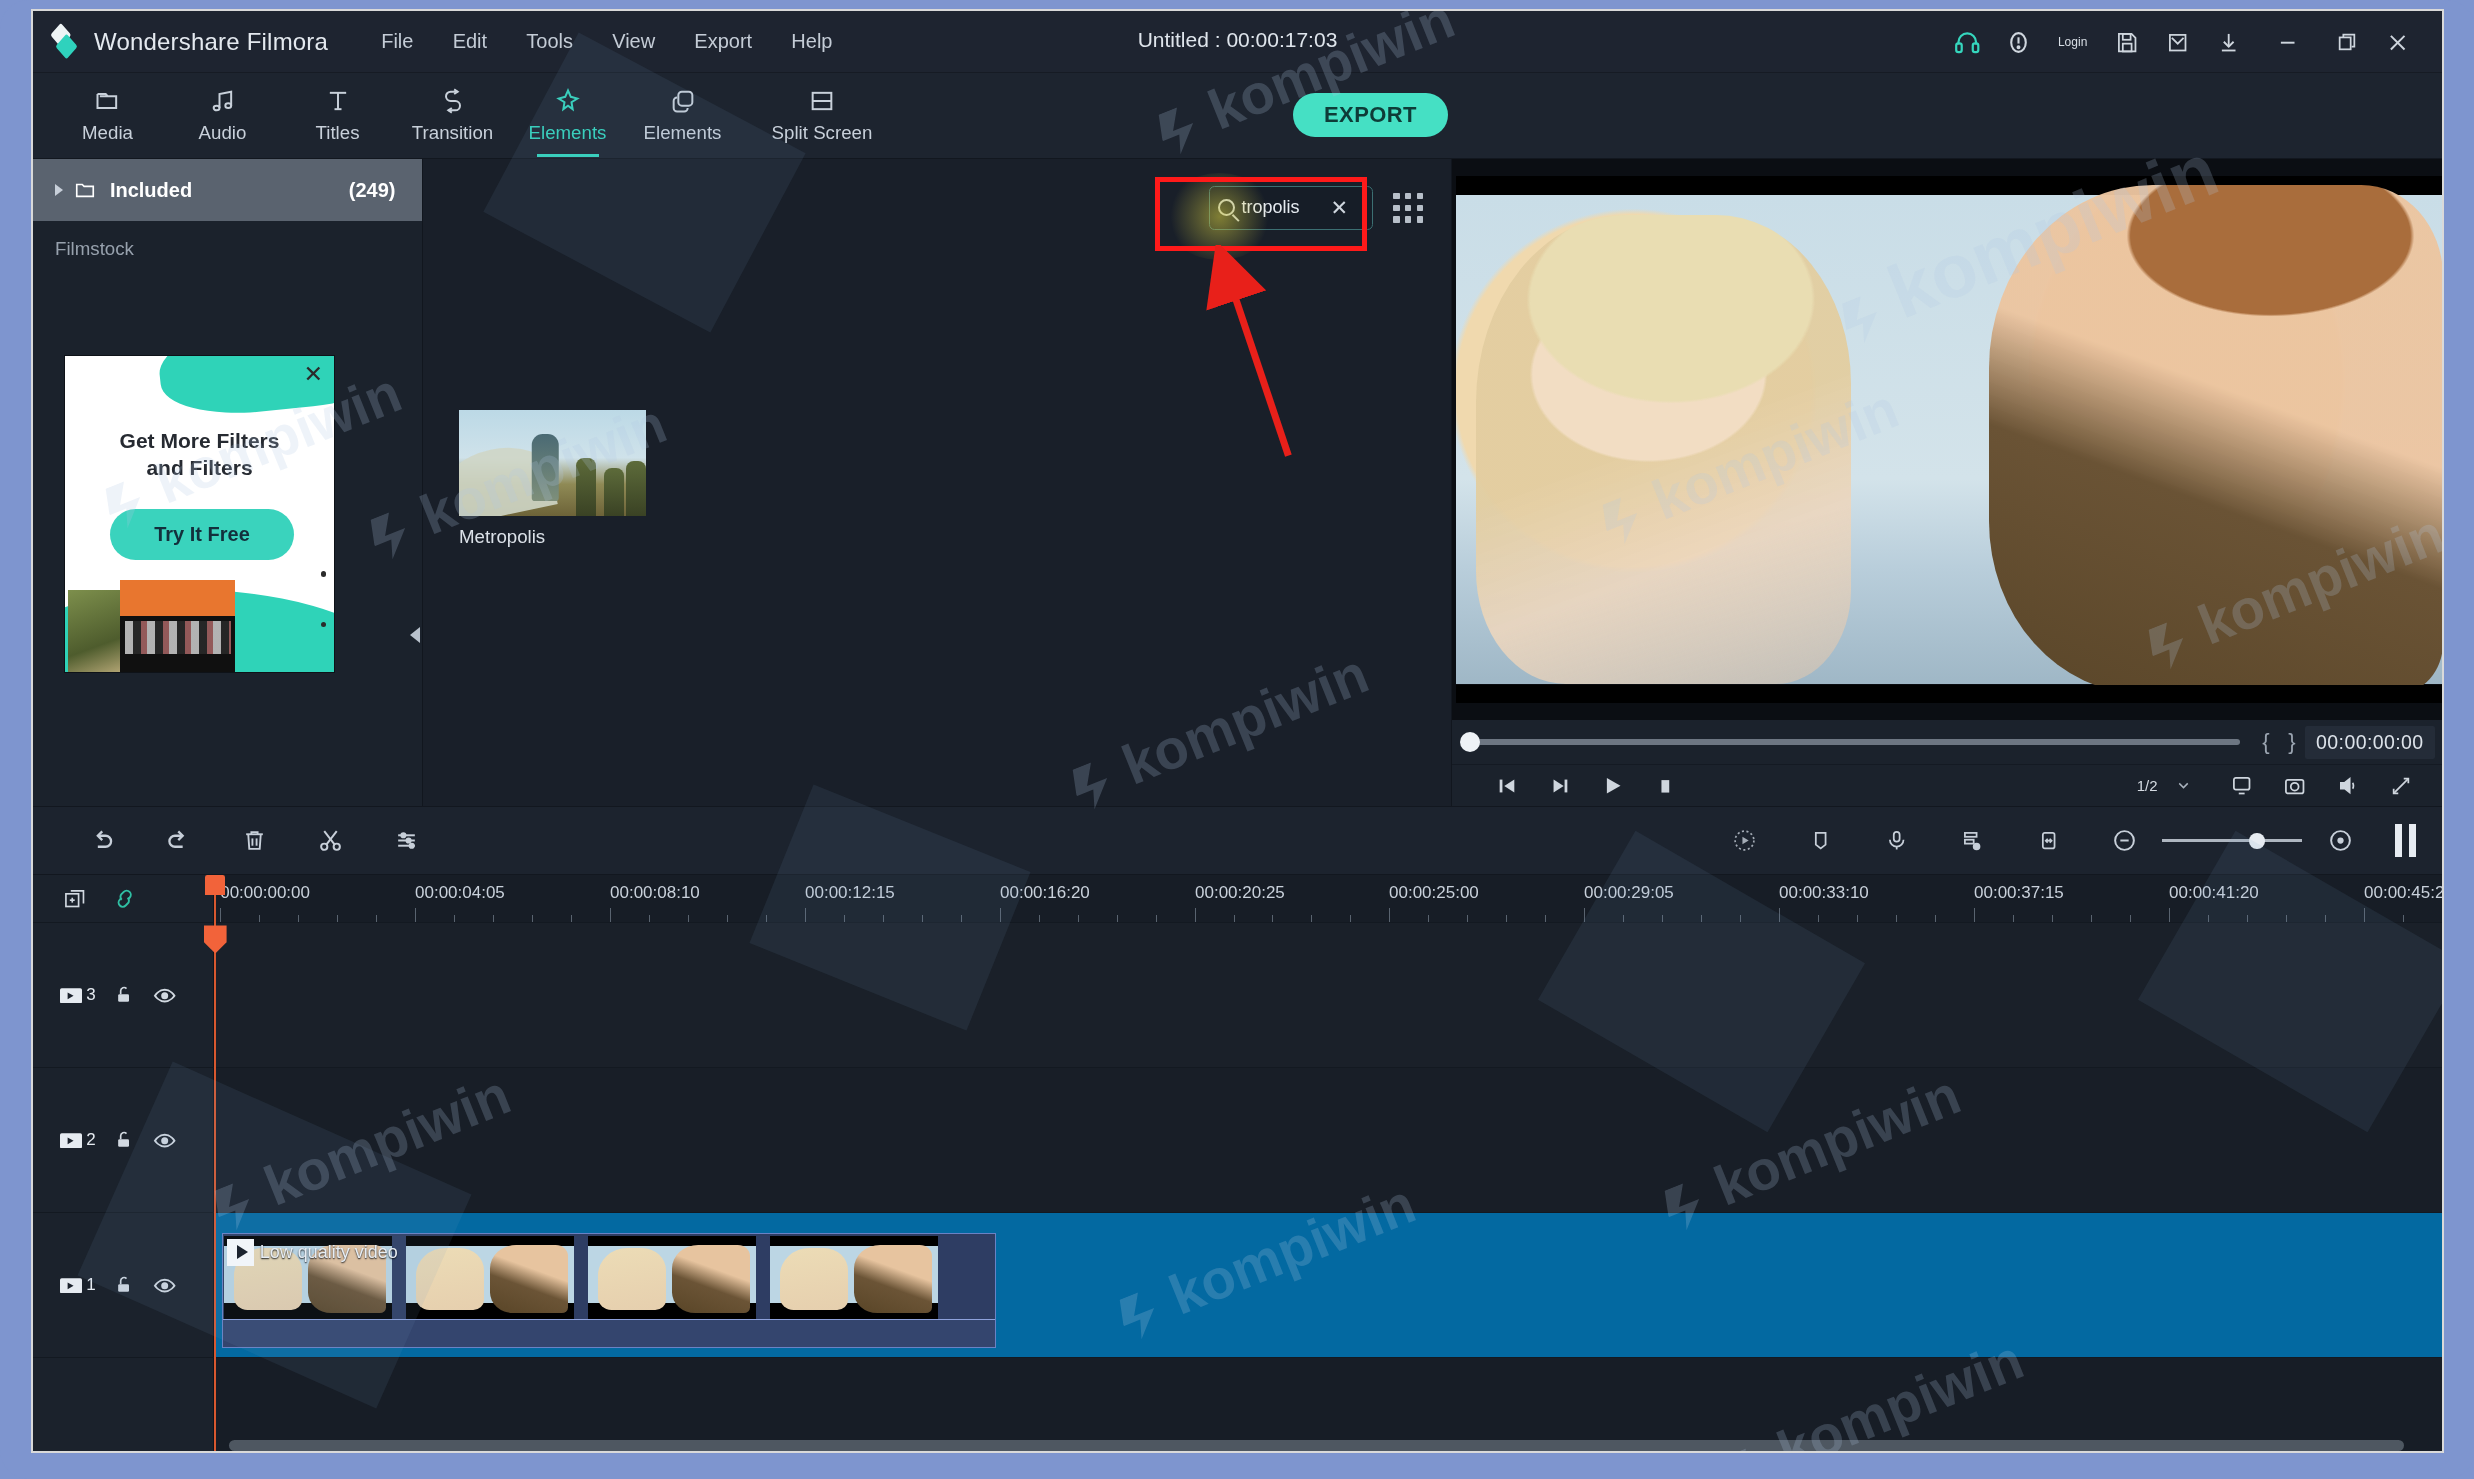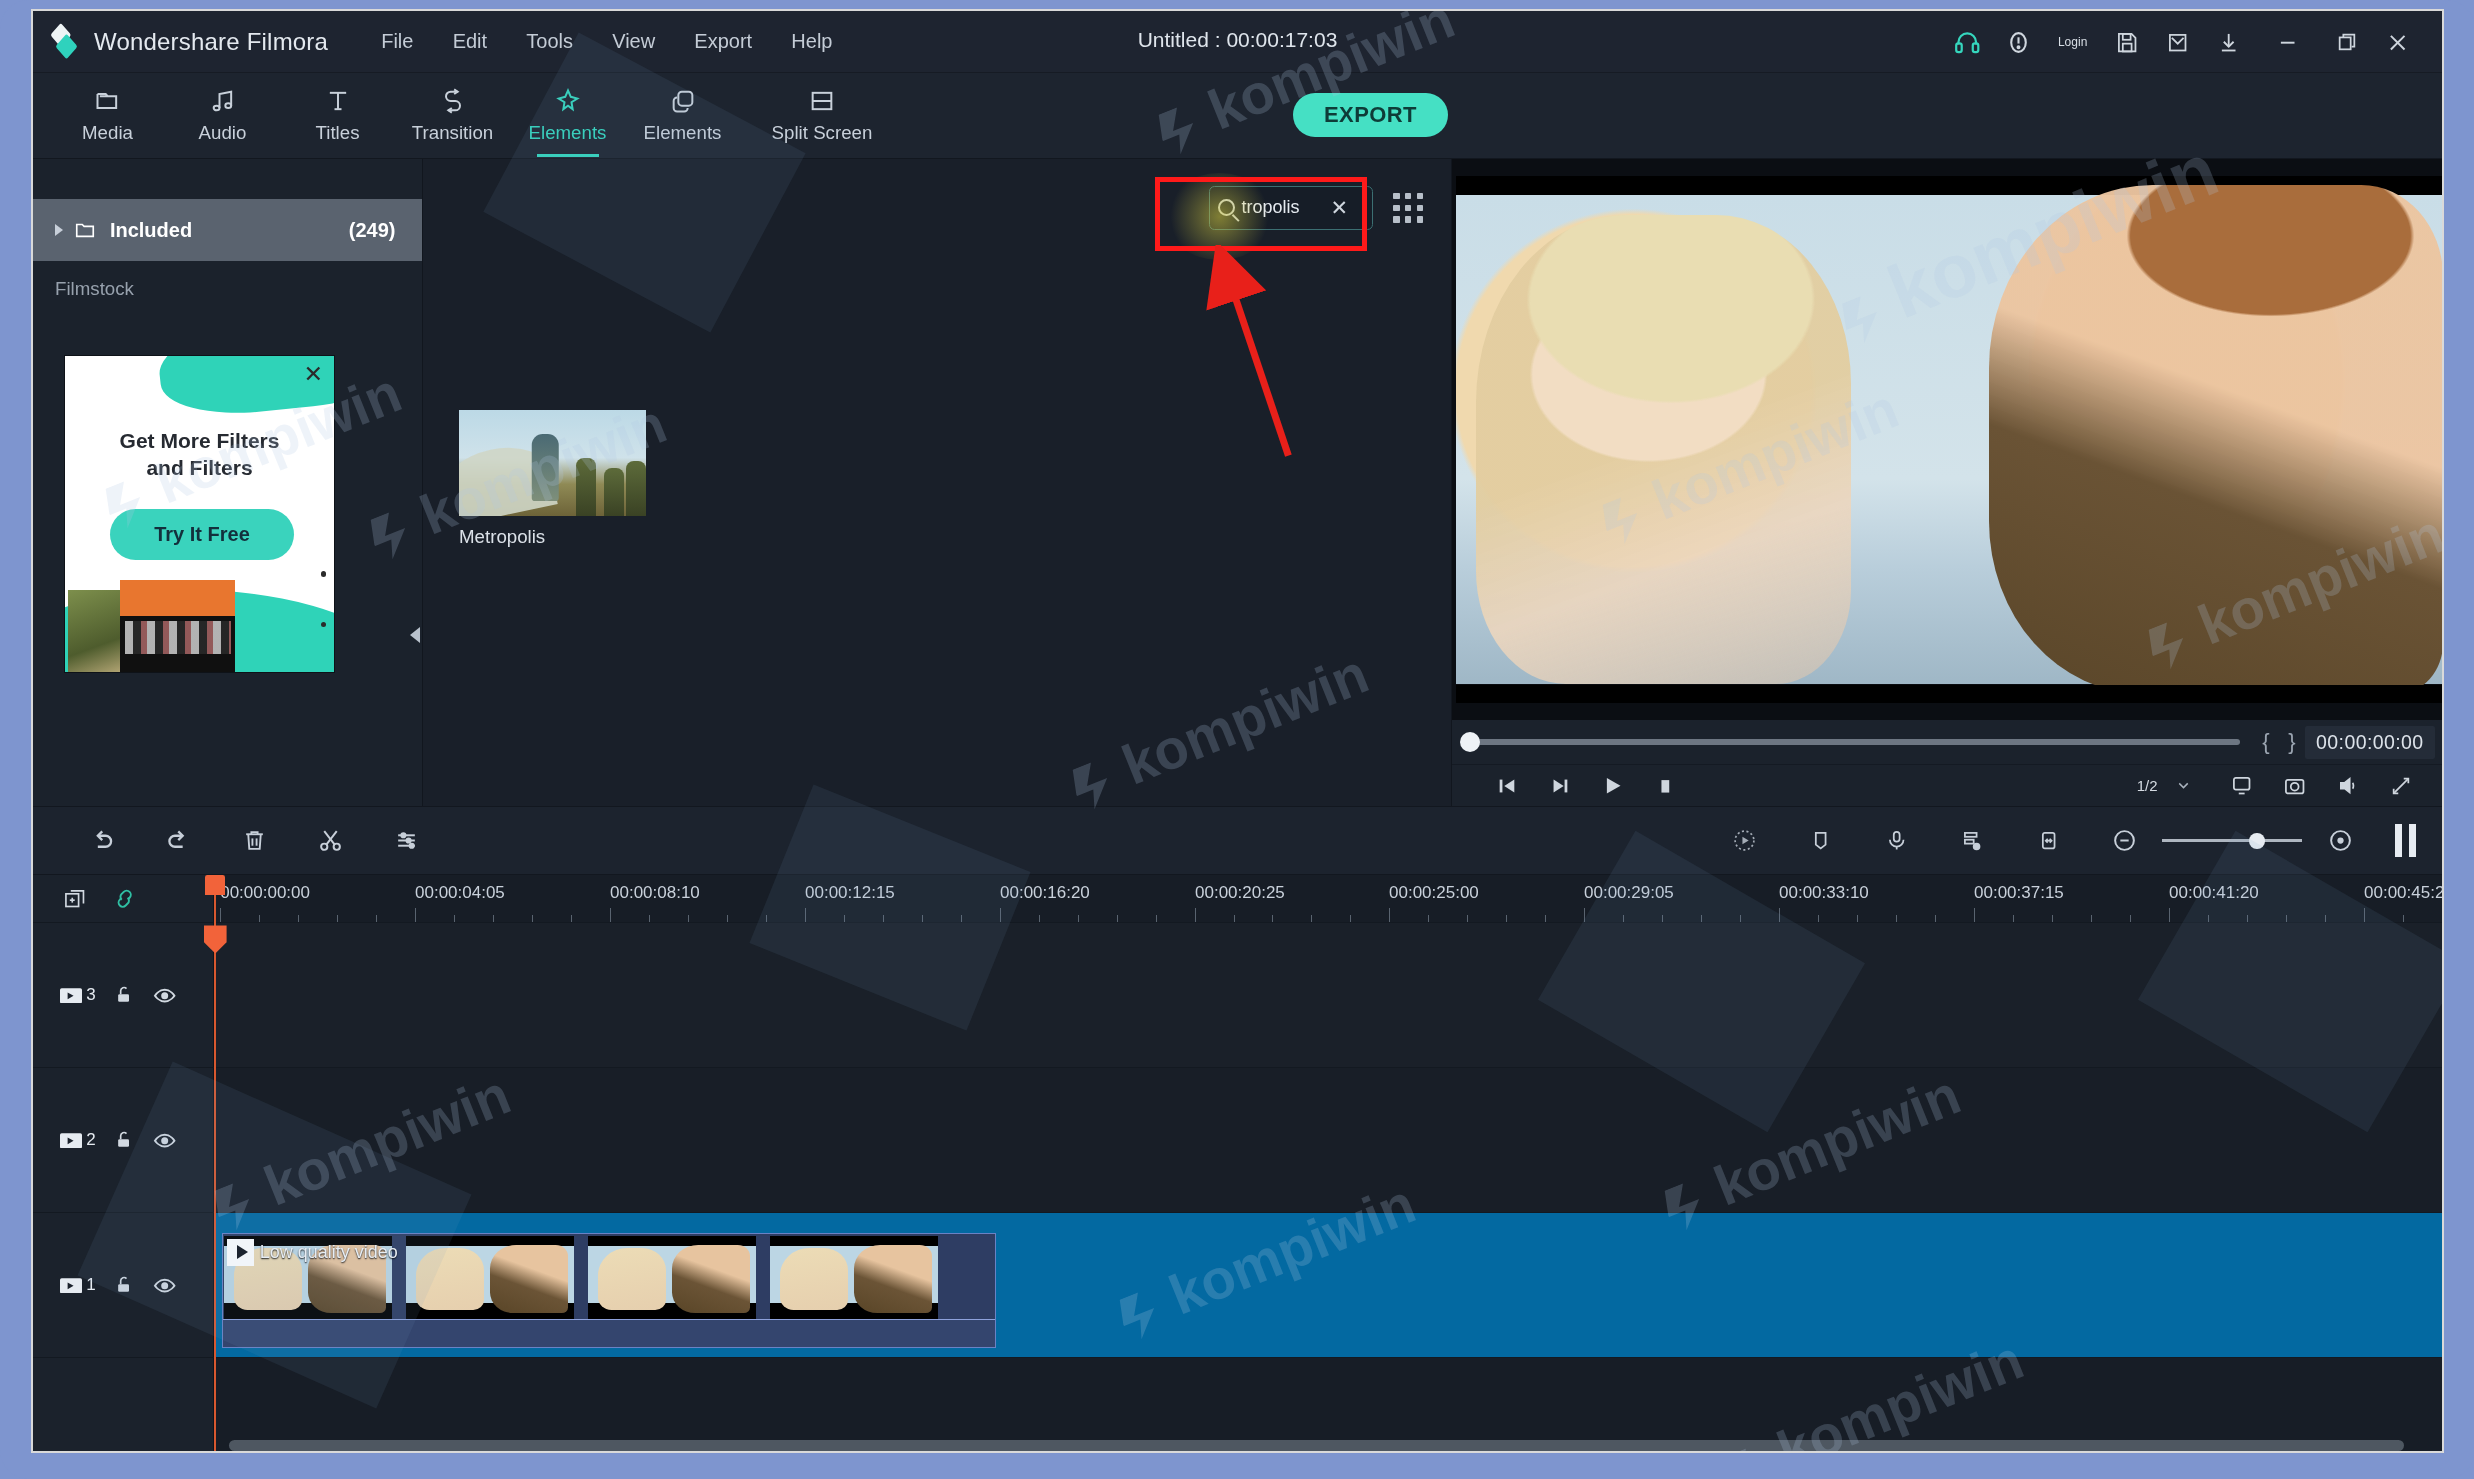--- a/index.html
+++ b/index.html
@@ -103,21 +103,21 @@
 
   
   .libpanel {
     position: absolute; left: 0; top: 0; width: 390px; height: 647px;
     background: #1b222c; border-right: 0.8px solid #11161e;
   }
   .lib-item {
     height: 62px; display: flex; align-items: center; padding: 0 26.5px 0 22px;
     color: #ccd4de; font-size: 20px; gap: 14px;
   }
-  .lib-item.selected { background: #5a636f; color: #ffffff; font-weight: bold; margin-top: 40px; }
+  .lib-item.selected { background: #5a636f; color: #ffffff; font-weight: bold; }
   .lib-item .grow { flex: 1; }
   .lib-item .cnt { font-size: 20px; }
   .lib-section {
     padding: 17px 22px 7.8px 22px; color: #97a1ad; font-size: 18.7px;
   }
   .caret-r {
     width: 0; height: 0; border-left: 8.6px solid #c7cfd9;
     border-top: 6.2px solid transparent; border-bottom: 6.2px solid transparent;
     margin-right: -3.1px;
   }

